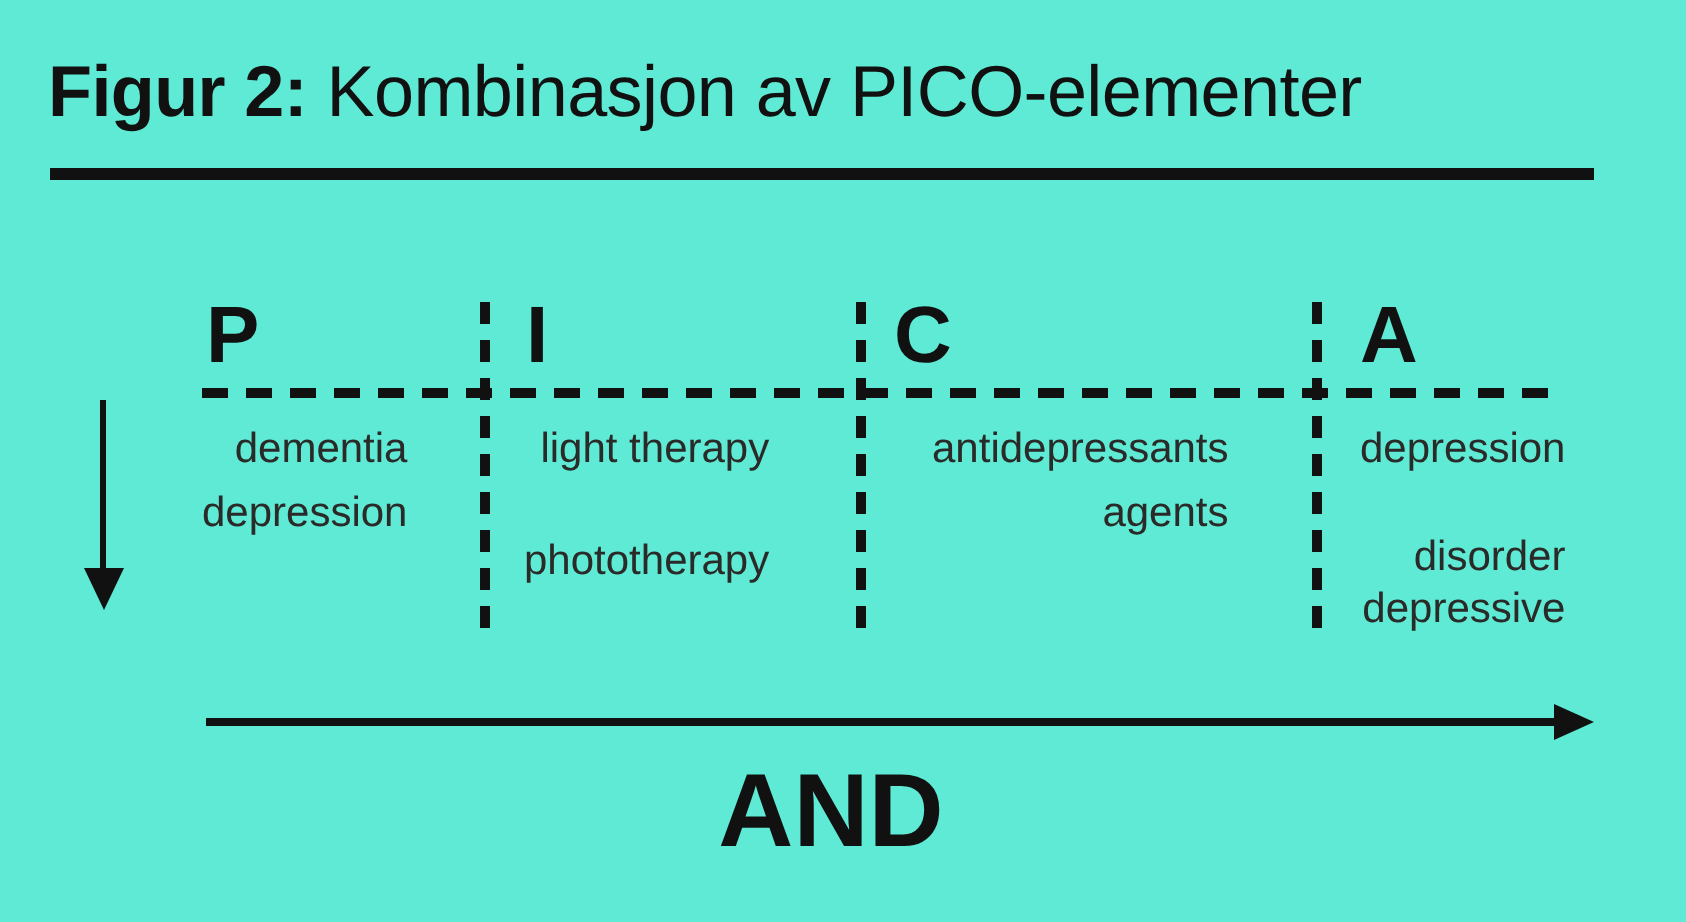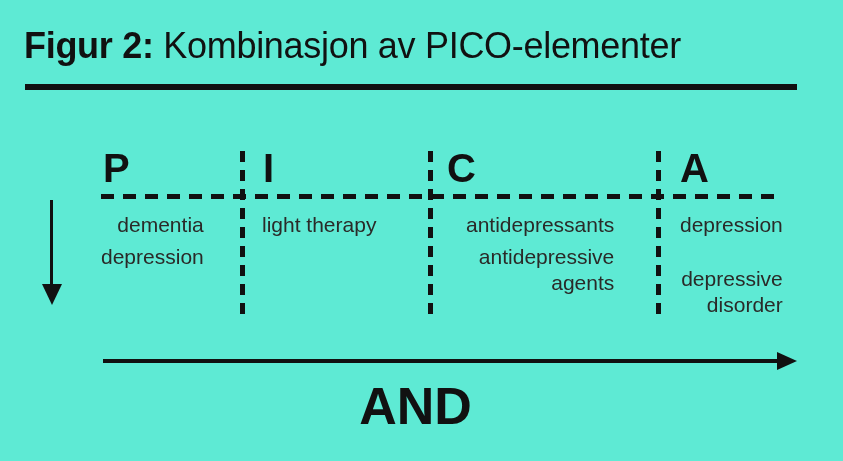--- a/index.html
+++ b/index.html
@@ -158,35 +158,35 @@
   <div class="col-letter c">C</div>
   <div class="col-letter a">A</div>
 
   <div class="terms p">
     <div class="term-line">dementia</div>
     <div class="term-line">depression</div>
   </div>
 
   <div class="terms i">
     <div class="term-line">light therapy</div>
+    <div class="term-line">phototherapy</div>
   </div>
 
   <div class="terms c">
     <div class="term-line">antidepressants</div>
     <div>
-      <div class="term-line">antidepressive</div>
       <div class="term-line">agents</div>
     </div>
   </div>
 
   <div class="terms a">
     <div class="term-line">depression</div>
     <div>
+      <div class="term-line">disorder</div>
       <div class="term-line">depressive</div>
-      <div class="term-line">disorder</div>
     </div>
   </div>
 
   <div>
     <div class="and-arrow-line"></div>
     <div class="and-arrow-head"></div>
   </div>
 
   <div class="and-label">AND</div>
 

